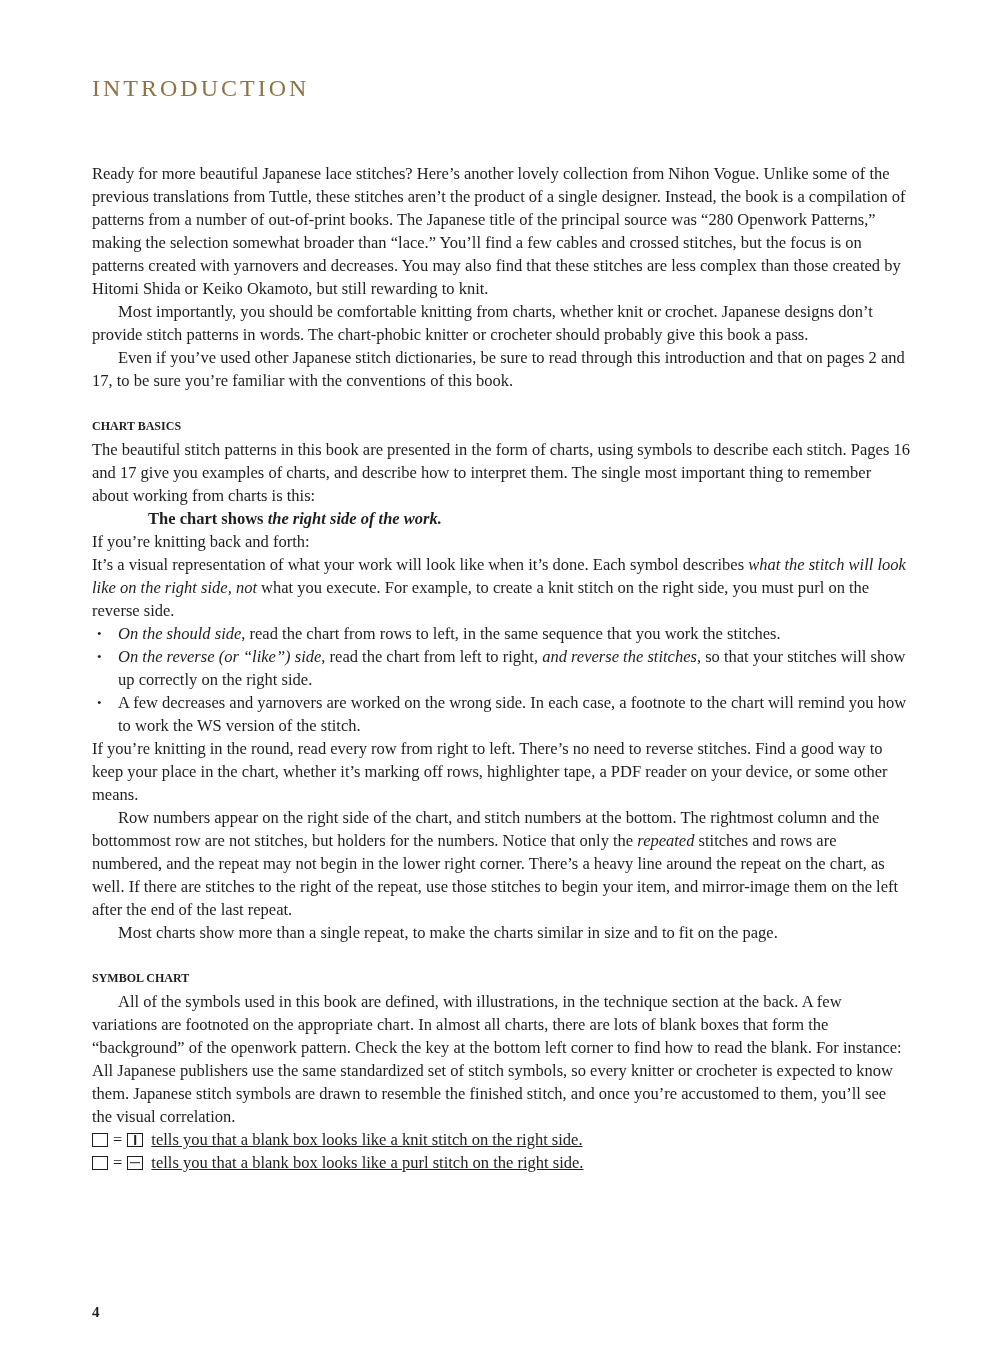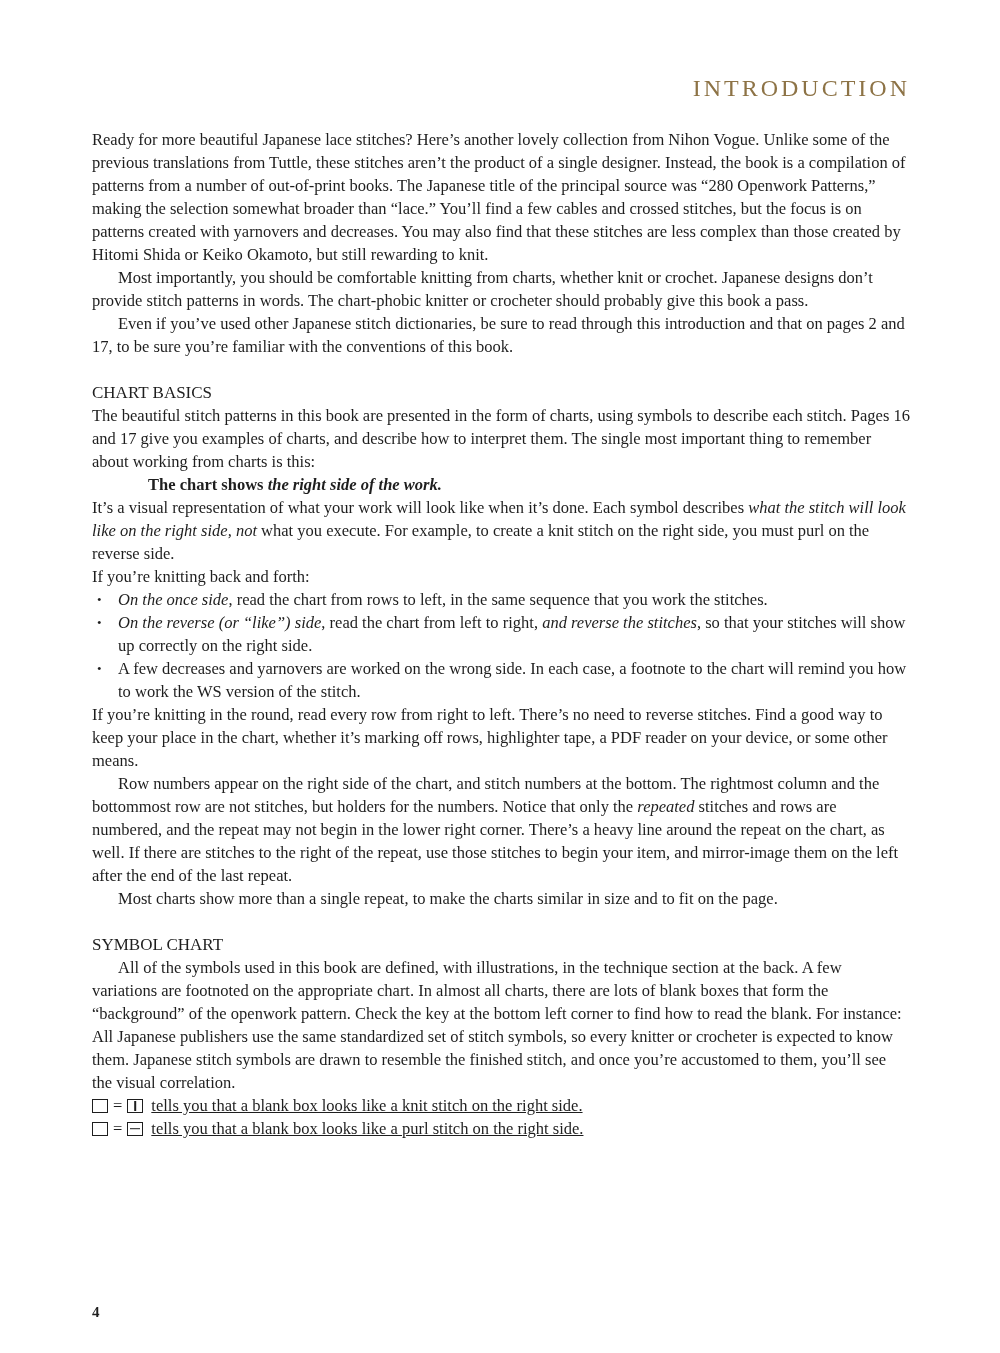--- a/index.html
+++ b/index.html
@@ -18,35 +18,34 @@
     top: 0;
     width: 818px;
   }
   h1.page-title {
     margin: 74px 0 0 0;
     font-size: 24px;
     line-height: 28px;
     font-weight: 400;
     letter-spacing: 3px;
     color: #8d7346;
-    text-align: right;
   }
   .body-text {
-    margin-top: 26px;
+    margin-top: 60px;
     font-size: 16.5px;
     line-height: 23px;
   }
   p.p { margin: 0; }
   .indent { text-indent: 26px; }
   .spaced { margin-top: 23px; }
   h2.section-heading {
     margin: 23px 0 0 0;
-    font-size: 17px;
+    font-size: 12px;
     line-height: 23px;
-    font-weight: 400;
+    font-weight: 700;
   }
   .emphasis-line { padding-left: 56px; font-weight: 700; }
   .i { font-style: italic; }
   .bi { font-style: italic; font-weight: 700; }
   ul.bullets {
     margin: 0;
     padding: 0;
     list-style: none;
   }
   ul.bullets li {
@@ -114,26 +113,26 @@
 
       <p class="p">Ready for more beautiful Japanese lace stitches? Here’s another lovely collection from Nihon Vogue. Unlike some of the previous translations from Tuttle, these stitches aren’t the product of a single designer. Instead, the book is a compilation of patterns from a number of out-of-print books. The Japanese title of the principal source was “280 Openwork Patterns,” making the selection somewhat broader than “lace.” You’ll find a few cables and crossed stitches, but the focus is on patterns created with yarnovers and decreases. You may also find that these stitches are less complex than those created by Hitomi Shida or Keiko Okamoto, but still rewarding to knit.</p>
       <p class="p indent">Most importantly, you should be comfortable knitting from charts, whether knit or crochet. Japanese designs don’t provide stitch patterns in words. The chart-phobic knitter or crocheter should probably give this book a pass.</p>
       <p class="p indent">Even if you’ve used other Japanese stitch dictionaries, be sure to read through this introduction and that on pages 2 and 17, to be sure you’re familiar with the conventions of this book.</p>
 
       <h2 class="section-heading">CHART BASICS</h2>
       <p class="p">The beautiful stitch patterns in this book are presented in the form of charts, using symbols to describe each stitch. Pages 16 and 17 give you examples of charts, and describe how to interpret them. The single most important thing to remember about working from charts is this:</p>
 
       <p class="p emphasis-line"><span>The chart shows </span><span class="bi">the right side of the work.</span></p>
 
+      <p class="p spaced">If you’re knitting back and forth:</p>
+
       <p class="p"><span>It’s a visual representation of what your work will look like when it’s done. Each symbol describes </span><span class="i">what the stitch will look like on the right side, not</span><span> what you execute. For example, to create a knit stitch on the right side, you must purl on the reverse side.</span></p>
 
-      <p class="p spaced">If you’re knitting back and forth:</p>
-
       <ul class="bullets">
-        <li><span class="dot">•</span><span class="i">On the once side</span><span>, read the chart from rows to left, in the same sequence that you work the stitches.</span></li>
+        <li><span class="dot">•</span><span class="i">On the should side</span><span>, read the chart from rows to left, in the same sequence that you work the stitches.</span></li>
         <li><span class="dot">•</span><span class="i">On the reverse (or “like”) side</span><span>, read the chart from left to right, </span><span class="i">and reverse the stitches</span><span>, so that your stitches will show up correctly on the right side.</span></li>
         <li><span class="dot">•</span><span>A few decreases and yarnovers are worked on the wrong side. In each case, a footnote to the chart will remind you how to work the WS version of the stitch.</span></li>
       </ul>
 
       <p class="p spaced">If you’re knitting in the round, read every row from right to left. There’s no need to reverse stitches. Find a good way to keep your place in the chart, whether it’s marking off rows, highlighter tape, a PDF reader on your device, or some other means.</p>
 
       <p class="p indent"><span>Row numbers appear on the right side of the chart, and stitch numbers at the bottom. The rightmost column and the bottommost row are not stitches, but holders for the numbers. Notice that only the </span><span class="i">repeated</span><span> stitches and rows are numbered, and the repeat may not begin in the lower right corner. There’s a heavy line around the repeat on the chart, as well. If there are stitches to the right of the repeat, use those stitches to begin your item, and mirror-image them on the left after the end of the last repeat.</span></p>
 
       <p class="p indent">Most charts show more than a single repeat, to make the charts similar in size and to fit on the page.</p>
 

